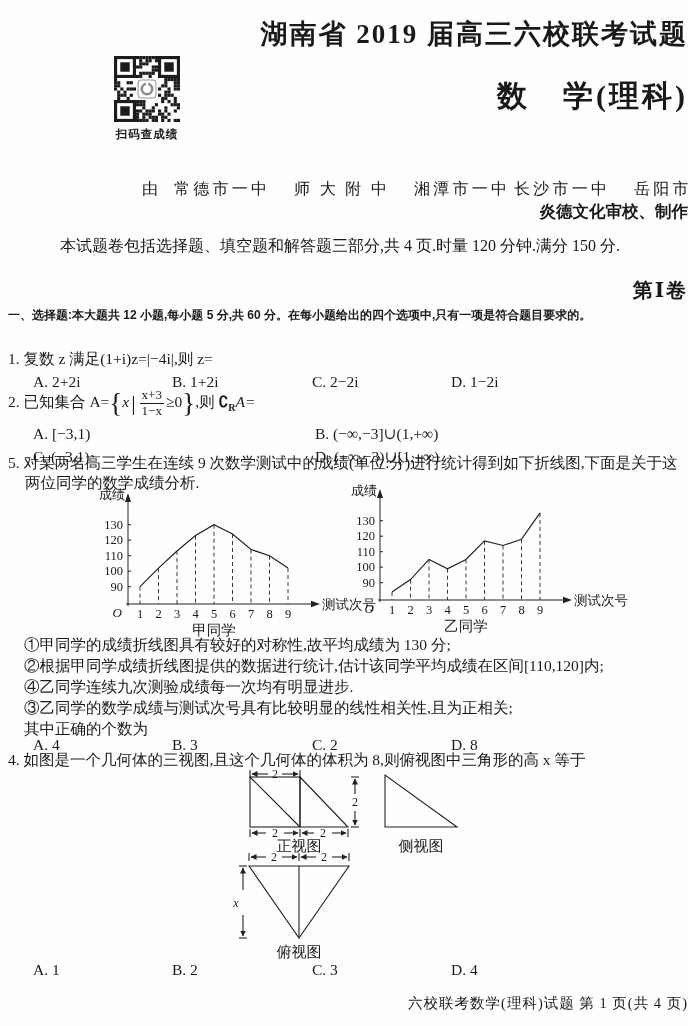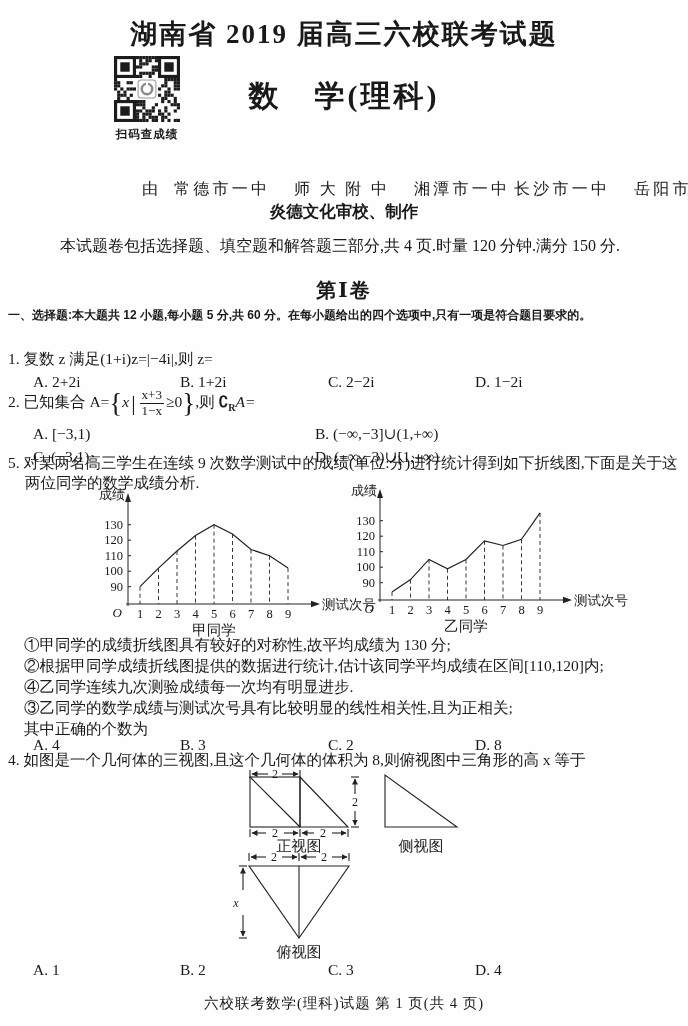--- a/index.html
+++ b/index.html
@@ -1,36 +1,36 @@
 <!DOCTYPE html>
 <html><head>
 <meta charset="utf-8">
 <style>
   html,body{margin:0;padding:0;background:#e8e8e8;}
   .page{position:relative;width:688px;height:1026px;background:#fefefe;margin:0 auto;
         font-family:"Liberation Serif","DejaVu Serif",serif;color:#191919;overflow:hidden;}
   .abs{position:absolute;}
-  .center{left:0;right:0;text-align:center;}
+  .center{left:0;right:0;text-align:right;}
   .title{top:16px;font-size:27px;font-weight:bold;letter-spacing:2px;}
   .subject{top:76px;font-size:30px;font-weight:bold;letter-spacing:3px;}
   .qr-wrap{left:101px;top:56px;width:92px;text-align:center;}
   .qr-caption{font-size:11.5px;font-weight:bold;font-family:"Liberation Sans","DejaVu Sans",sans-serif;
               letter-spacing:1px;margin-top:1px;}
   .committee{top:147px;left:142px;display:flex;align-items:center;gap:16px;font-size:16px;}
   .committee .rows{display:flex;flex-direction:row;gap:6px;}
   .committee .row{display:flex;gap:26px;}
   .committee .school{display:inline-block;width:94px;text-align-last:justify;letter-spacing:1px;}
   .producer{top:201px;font-size:16.5px;font-weight:bold;font-family:"Liberation Sans","DejaVu Sans",sans-serif;}
   .intro{top:236px;left:28px;right:18px;font-size:16px;text-indent:2em;}
   .part-title{top:277px;font-size:20px;font-weight:bold;letter-spacing:2px;}
   .section-header{top:305px;left:8px;right:4px;font-size:12px;line-height:21px;font-weight:bold;
                   font-family:"Liberation Sans","DejaVu Sans",sans-serif;}
   .qblock{left:8px;right:4px;font-size:15.5px;line-height:20px;}
   .hang{padding-left:17px;text-indent:-17px;}
-  .opts4{display:grid;grid-template-columns:139px 140px 139px auto;padding-left:25px;margin-top:3px;gap:8px;}
+  .opts4{display:grid;grid-template-columns:139px 140px 139px auto;padding-left:25px;margin-top:3px;}
   .opts2{display:grid;grid-template-columns:282px auto;padding-left:25px;row-gap:3px;margin-top:5px;}
   .stmts{top:634px;left:24px;right:6px;font-size:15.5px;line-height:21px;}
   .footer{top:994px;font-size:14.5px;letter-spacing:1px;}
   .frac{display:inline-flex;flex-direction:column;align-items:center;vertical-align:middle;
         font-size:13px;line-height:1.15;margin:0 2px;}
   .frac .num{border-bottom:1px solid #191919;padding:0 2px;}
   .brace{font-size:27px;font-weight:400;vertical-align:middle;line-height:1;}
   .setbar{font-size:22px;vertical-align:middle;padding:0 2px;}
   sub.cmp{font-size:10px;font-weight:bold;}
   svg text{fill:#191919;font-family:"Liberation Serif","DejaVu Serif",serif;}

